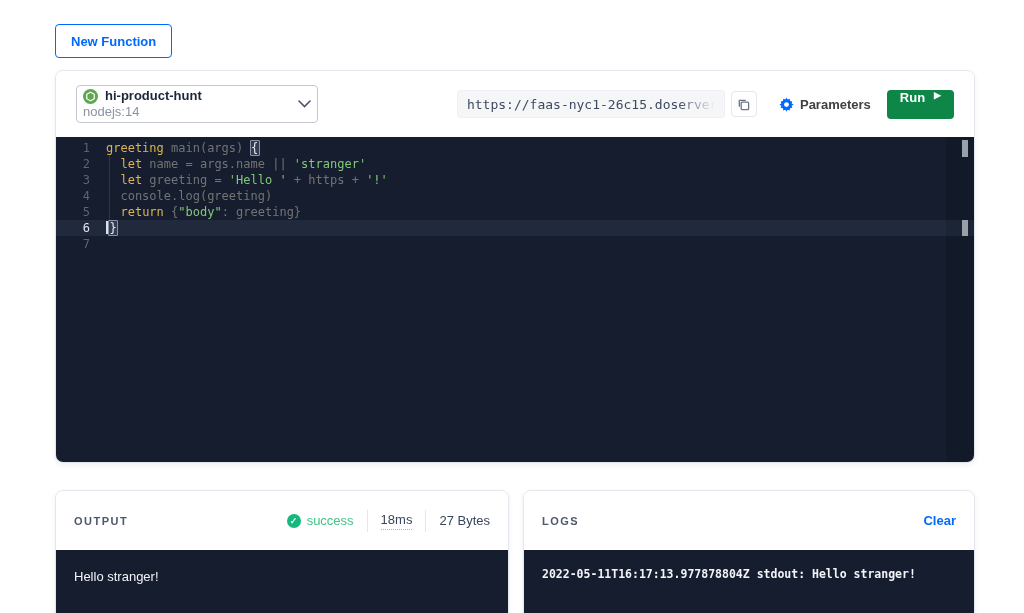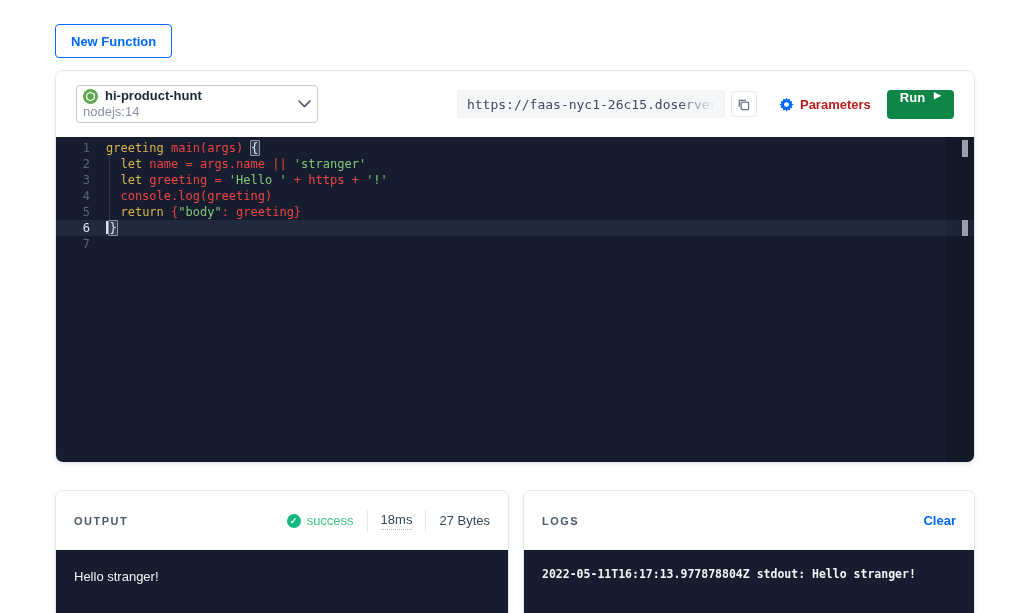--- a/index.html
+++ b/index.html
@@ -31,40 +31,40 @@
 
   .url-group { display:flex; align-items:center; gap:6px; }
   .url-field { width:268px; height:28px; background:#f5f6f8; border:1px solid #eef0f4;
     border-radius:3px; display:flex; align-items:center; padding:0 9px; position:relative; overflow:hidden; }
   .url-field span { font-family:"DejaVu Sans Mono", monospace; font-size:13px; color:#3f4a5f; white-space:nowrap; }
   .url-fade { position:absolute; right:0; top:0; bottom:0; width:46px;
     background:linear-gradient(to right, rgba(245,246,248,0), #f5f6f8 80%); }
   .copy-btn { width:26px; height:26px; border:1px solid #e3e7ee; border-radius:4px;
     background:#fff; display:flex; align-items:center; justify-content:center; cursor:pointer; color:#6b7488; }
 
-  .params-link { display:flex; align-items:center; gap:6px; color:#b91c1c;
+  .params-link { display:flex; align-items:center; gap:6px; color:#404040;
     font-size:13px; font-weight:700; cursor:pointer; margin-left:6px; }
 
   .run-btn { height:29px; padding:0 13px; background:#0e8647; border:none; border-radius:4px;
     color:#fff; font-size:13px; font-weight:700; display:flex; align-items:flex-start; gap:9px; cursor:pointer; }
   .run-btn .play { font-size:9px; line-height:1; transform:translateY(0.5px); }
 
   
   .editor { flex:1; background:#151d2e; position:relative;
     font-family:"DejaVu Sans Mono", monospace; font-size:12px; padding-top:3px; }
   .code-line { display:flex; height:16px; line-height:16px; white-space:pre; color:#e8ebf2; }
   .code-line.active { background:#202a3c; }
   .gutter { width:34px; flex:0 0 auto; text-align:right; padding-right:0; color:#5a6479; user-select:none; }
   .code-line.active .gutter { color:#e3e7f0; }
   .line-content { padding-left:16px; position:relative; flex:1; }
   .line-content.guide::before { content:""; position:absolute; left:19px; top:0; bottom:0;
     width:1px; background:#2d374c; }
   .tok-kw { color:#dcb44e; }
   .tok-str { color:#82c878; }
-  .tok-plain { color:#ef4444; }
+  .tok-plain { color:#737373; }
   .tok-match { background:#333d52; border:1px solid #8892a4; border-radius:1px; margin:0 -1px; padding:0 0.5px; }
   .tok-cursor { display:inline-block; width:2px; height:13px; background:#dde2ec;
     vertical-align:middle; margin-right:1px; transform:translateY(-1px); }
   .scroll-rail { position:absolute; top:0; right:0; bottom:0; width:28px; background:rgba(0,0,0,.10); }
   .scroll-thumb { position:absolute; right:6px; top:3px; width:6px; height:17px; background:#98a0ac; }
   .scroll-cursor-mark { position:absolute; right:6px; top:83px; width:6px; height:16px; background:#98a0ac; }
 
   
   .panel { top:490px; background:#fff; border:1px solid #e4e8ee; border-radius:8px;
     box-shadow:0 2px 5px rgba(31,45,61,.08); overflow:hidden; display:flex; flex-direction:column; height:210px; }

